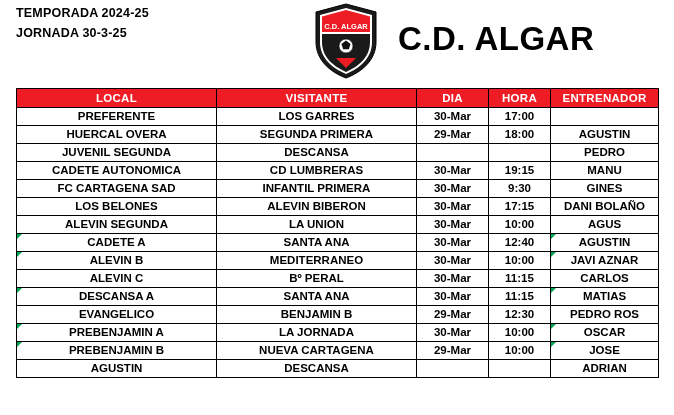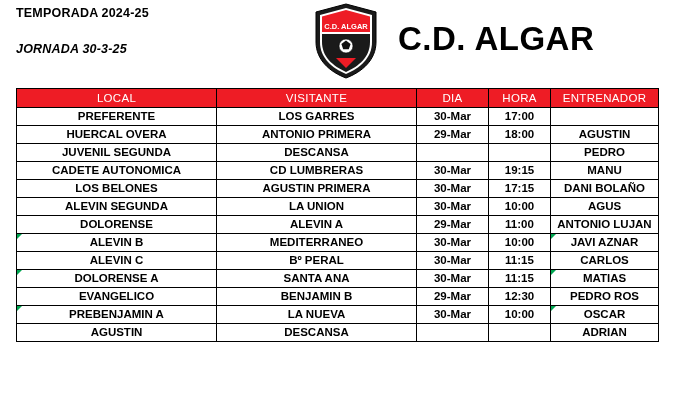--- a/index.html
+++ b/index.html
@@ -31,22 +31,21 @@
   }
   .season-line {
     font-size: 12.5px;
     font-weight: bold;
     color: #000000;
     letter-spacing: 0.2px;
     line-height: 1.2;
     white-space: nowrap;
   }
   .season-line.second {
-    margin-top: 21px;
-    font-style: italic;
+    margin-top: 5px;
   }
   .crest {
     position: absolute;
     left: 310px;
     top: 2px;
     width: 72px;
     height: 78px;
   }
   .club-title {
     position: absolute;
@@ -78,21 +77,21 @@
     color: #000000;
     height: 17px;
     padding: 0;
     line-height: 15px;
     overflow: hidden;
     white-space: nowrap;
   }
   table.schedule thead th {
     background: #ee1c25;
     color: #ffffff;
-    font-weight: normal;
+    font-weight: bold;
     font-size: 11.5px;
     height: 18px;
     letter-spacing: 0.3px;
   }
   table.schedule tbody td {
     background: #ffffff;
     font-weight: bold;
   }
   col.c-local   { width: 200px; }
   col.c-visit   { width: 200px; }
@@ -172,94 +171,108 @@
       <tbody id="schedule-body">
           <tr>
             <td class="local">PREFERENTE</td>
             <td class="visitante">LOS GARRES</td>
             <td class="dia">30-Mar</td>
             <td class="hora">17:00</td>
             <td class="entrenador"></td>
           </tr>
           <tr>
             <td class="local">HUERCAL OVERA</td>
-            <td class="visitante">ANTONIO PRIMERA</td>
+            <td class="visitante">SEGUNDA PRIMERA</td>
             <td class="dia">29-Mar</td>
             <td class="hora">18:00</td>
             <td class="entrenador">AGUSTIN</td>
           </tr>
           <tr>
             <td class="local">JUVENIL SEGUNDA</td>
             <td class="visitante">DESCANSA</td>
             <td class="dia"></td>
             <td class="hora"></td>
             <td class="entrenador">PEDRO</td>
           </tr>
           <tr>
             <td class="local">CADETE AUTONOMICA</td>
             <td class="visitante">CD LUMBRERAS</td>
             <td class="dia">30-Mar</td>
             <td class="hora">19:15</td>
             <td class="entrenador">MANU</td>
           </tr>
           <tr>
+            <td class="local">FC CARTAGENA SAD</td>
+            <td class="visitante">INFANTIL PRIMERA</td>
+            <td class="dia">30-Mar</td>
+            <td class="hora">9:30</td>
+            <td class="entrenador">GINES</td>
+          </tr>
+          <tr>
             <td class="local">LOS BELONES</td>
-            <td class="visitante">AGUSTIN PRIMERA</td>
+            <td class="visitante">ALEVIN BIBERON</td>
             <td class="dia">30-Mar</td>
             <td class="hora">17:15</td>
             <td class="entrenador">DANI BOLAÑO</td>
           </tr>
           <tr>
             <td class="local">ALEVIN SEGUNDA</td>
             <td class="visitante">LA UNION</td>
             <td class="dia">30-Mar</td>
             <td class="hora">10:00</td>
             <td class="entrenador">AGUS</td>
           </tr>
           <tr>
-            <td class="local">DOLORENSE</td>
-            <td class="visitante">ALEVIN A</td>
-            <td class="dia">29-Mar</td>
-            <td class="hora">11:00</td>
-            <td class="entrenador">ANTONIO LUJAN</td>
+            <td class="local marked">CADETE A</td>
+            <td class="visitante">SANTA ANA</td>
+            <td class="dia">30-Mar</td>
+            <td class="hora">12:40</td>
+            <td class="entrenador marked">AGUSTIN</td>
           </tr>
           <tr>
             <td class="local marked">ALEVIN B</td>
             <td class="visitante">MEDITERRANEO</td>
             <td class="dia">30-Mar</td>
             <td class="hora">10:00</td>
             <td class="entrenador marked">JAVI AZNAR</td>
           </tr>
           <tr>
             <td class="local">ALEVIN C</td>
             <td class="visitante">Bº PERAL</td>
             <td class="dia">30-Mar</td>
             <td class="hora">11:15</td>
             <td class="entrenador">CARLOS</td>
           </tr>
           <tr>
-            <td class="local marked">DOLORENSE A</td>
+            <td class="local marked">DESCANSA A</td>
             <td class="visitante">SANTA ANA</td>
             <td class="dia">30-Mar</td>
             <td class="hora">11:15</td>
             <td class="entrenador marked">MATIAS</td>
           </tr>
           <tr>
             <td class="local">EVANGELICO</td>
             <td class="visitante">BENJAMIN B</td>
             <td class="dia">29-Mar</td>
             <td class="hora">12:30</td>
             <td class="entrenador">PEDRO ROS</td>
           </tr>
           <tr>
             <td class="local marked">PREBENJAMIN A</td>
-            <td class="visitante">LA NUEVA</td>
+            <td class="visitante">LA JORNADA</td>
             <td class="dia">30-Mar</td>
             <td class="hora">10:00</td>
             <td class="entrenador marked">OSCAR</td>
+          </tr>
+          <tr>
+            <td class="local marked">PREBENJAMIN B</td>
+            <td class="visitante">NUEVA CARTAGENA</td>
+            <td class="dia">29-Mar</td>
+            <td class="hora">10:00</td>
+            <td class="entrenador marked">JOSE</td>
           </tr>
           <tr>
             <td class="local">AGUSTIN</td>
             <td class="visitante">DESCANSA</td>
             <td class="dia"></td>
             <td class="hora"></td>
             <td class="entrenador">ADRIAN</td>
           </tr>
         </tbody>
     </table>

